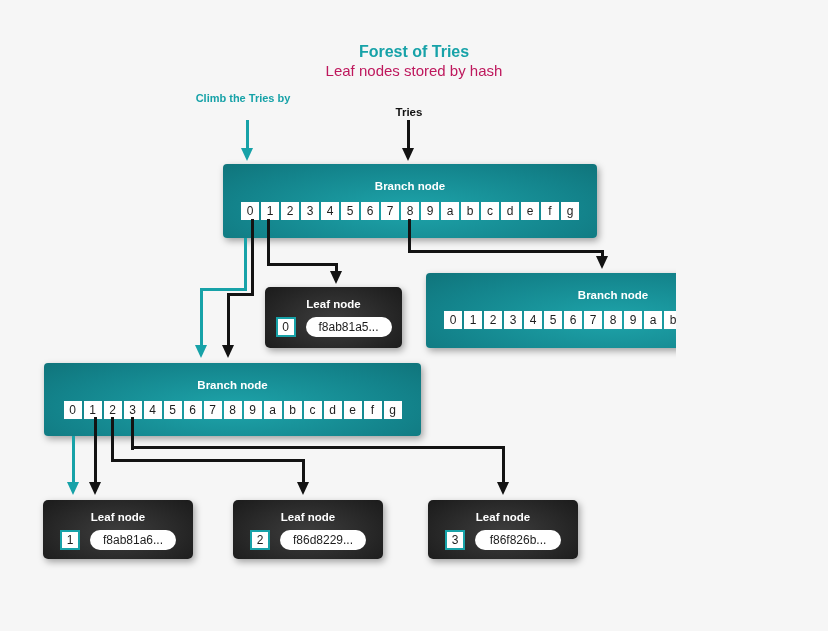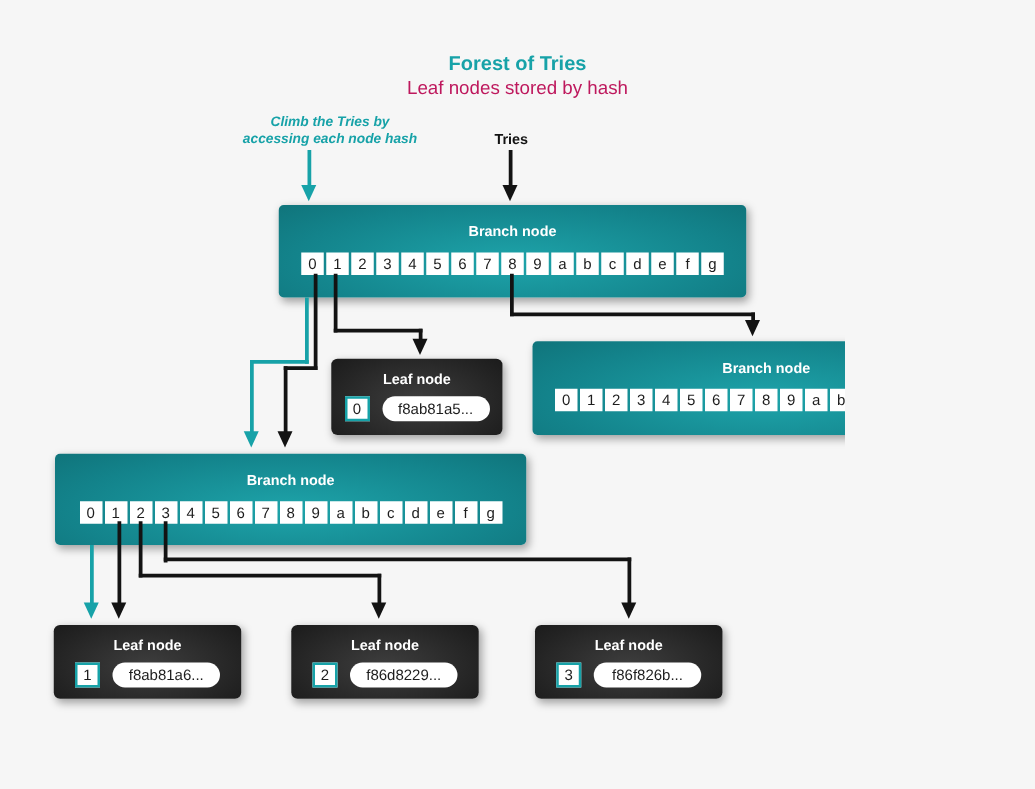--- a/index.html
+++ b/index.html
@@ -107,23 +107,22 @@
   .arrowhead.teal { border-top-color: var(--accent, #17A2A8); }
 </style>
 </head>
 <body>
 
 <div id="canvas">
 
   <div class="abs title center">Forest of Tries</div>
   <div class="abs subtitle center">Leaf nodes stored by hash</div>
 
-  <div class="abs annotation center" style="left:164px; top:92px; width:200px;font-style:italic;">
+  <div class="abs annotation center" style="left:143px; top:92px; width:200px;">
     <div>Climb the Tries by</div>
-    <div>accessing each node hash</div>
   </div>
   <div>
     <div class="seg teal" style="left:246px; top:120px; width:3px; height:30px;"></div>
     <div class="arrowhead teal" style="left:241px; top:148px;"></div>
   </div>
 
   <div class="abs root-label center" style="left:379px; top:106px; width:60px;">Tries</div>
   <div>
     <div class="seg" style="left:407px; top:120px; width:3px; height:30px;"></div>
     <div class="arrowhead" style="left:402px; top:148px;"></div>

